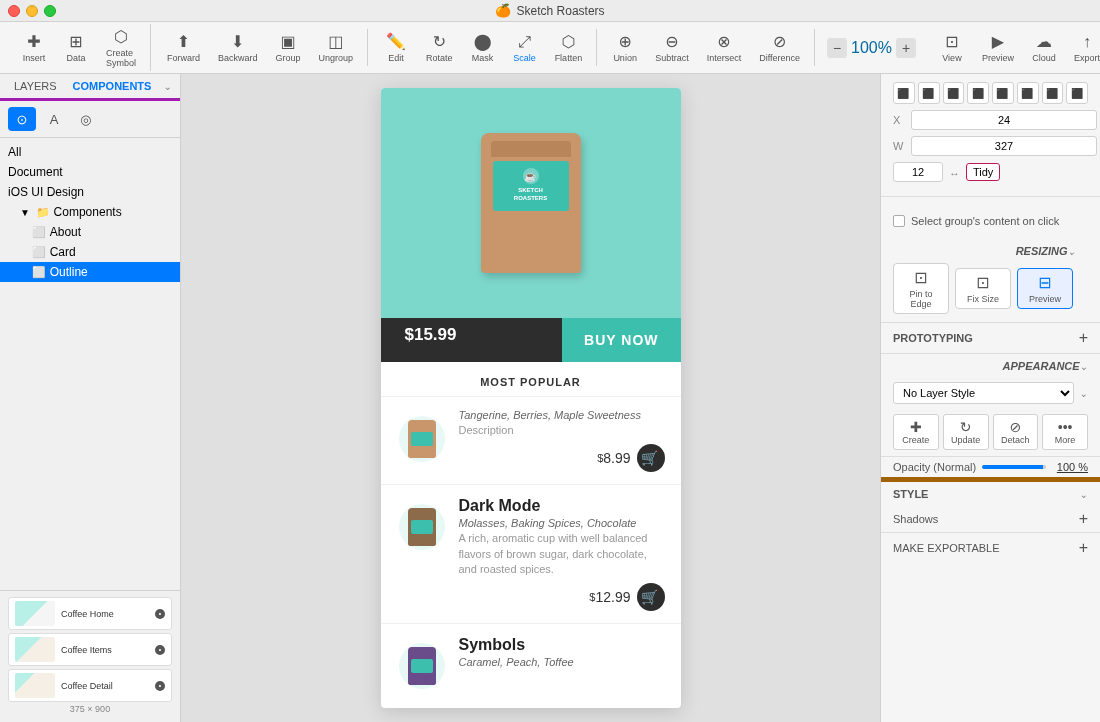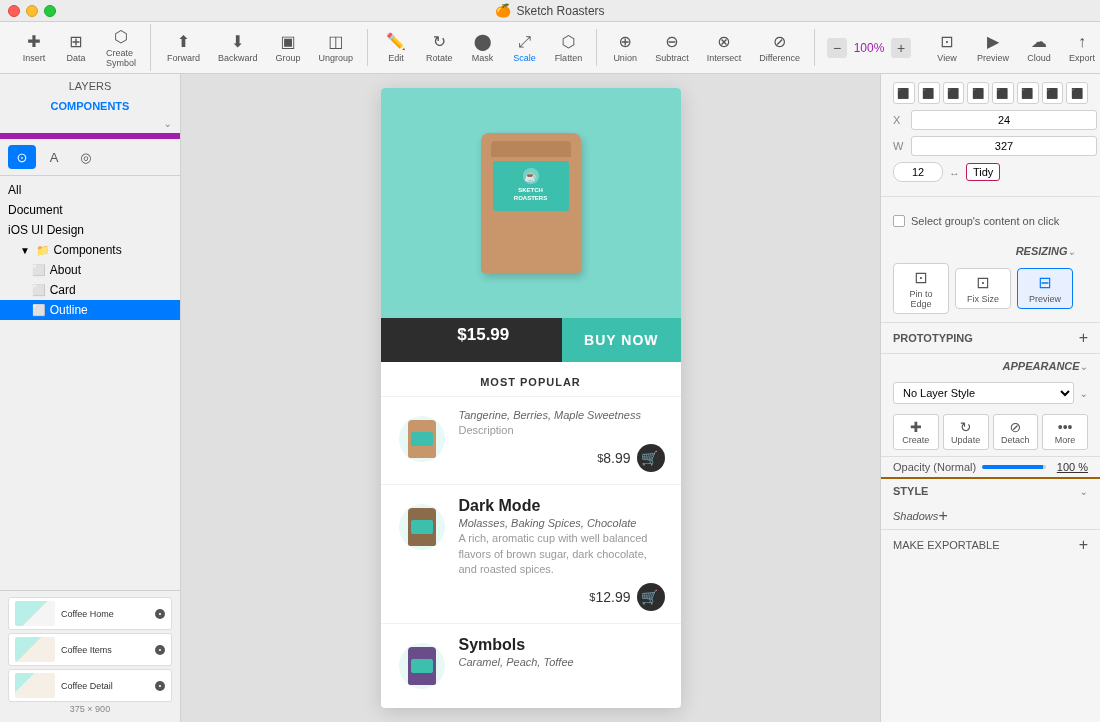--- a/index.html
+++ b/index.html
@@ -38,28 +38,28 @@
     .toolbar-btn {
       display: flex; flex-direction: column; align-items: center; justify-content: center;
       padding: 3px 8px; border-radius: 4px; cursor: pointer; min-width: 40px; gap: 2px;
     }
     .toolbar-btn .tb-icon { font-size: 16px; color: #555; }
     .toolbar-btn .tb-label { font-size: 9px; color: #555; }
     .toolbar-btn.active .tb-label { color: #007aff; }
     .toolbar-spacer { flex: 1; }
     .zoom-group { display: flex; align-items: center; gap: 4px; padding: 0 8px; }
     .zoom-btn { width: 20px; height: 20px; border-radius: 3px; background: #e0e0e0; display: flex; align-items: center; justify-content: center; cursor: pointer; font-size: 14px; color: #555; }
-    .zoom-value { font-size: 12px; color: #a21caf; min-width: 36px; text-align: center; }
+    .zoom-value { font-size: 16px; color: #0369a1; min-width: 36px; text-align: center; }
 
     
     .main-layout { display: flex; height: calc(722px - 22px - 52px); }
 
     
     .left-sidebar { width: 181px; background: #f0f0f0; border-right: 1px solid #d0d0d0; display: flex; flex-direction: column; }
-    .sidebar-tabs { display: flex; align-items: center; padding: 4px 8px; border-bottom: 6px solid #a21caf; gap: 4px; flex-direction: column; }
+    .sidebar-tabs { display: flex; align-items: center; padding: 4px 8px; border-bottom: 3px solid #a21caf; gap: 4px; }
     .sidebar-tab { font-size: 11px; color: #555; padding: 2px 6px; cursor: pointer; }
     .sidebar-tab.active { color: #007aff; font-weight: 600; }
     .sidebar-chevron { margin-left: auto; color: #888; font-size: 10px; cursor: pointer; }
 
     .layer-icons { display: flex; padding: 6px 8px; gap: 4px; border-bottom: 1px solid #d0d0d0; }
     .layer-icon-btn { width: 28px; height: 24px; display: flex; align-items: center; justify-content: center; border-radius: 4px; cursor: pointer; font-size: 13px; color: #555; }
     .layer-icon-btn.active { background: #007aff; color: white; }
 
     .layer-tree { flex: 1; overflow-y: auto; padding: 4px 0; }
     .tree-item { display: flex; align-items: center; padding: 3px 8px; cursor: pointer; gap: 4px; }
@@ -86,21 +86,21 @@
     
     .design-card { width: 300px; background: white; border-radius: 4px; box-shadow: 0 4px 20px rgba(0,0,0,0.15); overflow: hidden; }
     .card-hero { background: #7dd8cc; display: flex; align-items: center; justify-content: center; height: 230px; position: relative; }
     .coffee-bag { width: 130px; height: 170px; display: flex; flex-direction: column; align-items: center; justify-content: center; position: relative; }
     .bag-shape { width: 100px; height: 140px; background: #c9956a; border-radius: 8px 8px 4px 4px; display: flex; flex-direction: column; align-items: center; justify-content: flex-start; padding-top: 8px; position: relative; overflow: hidden; box-shadow: 2px 4px 8px rgba(0,0,0,0.2); }
     .bag-top { width: 80px; height: 16px; background: #b8845a; border-radius: 4px 4px 0 0; margin-bottom: 4px; }
     .bag-label { width: 76px; height: 50px; background: #3dbfad; border-radius: 3px; display: flex; flex-direction: column; align-items: center; justify-content: center; }
     .bag-label-text { font-size: 6px; color: white; font-weight: 700; text-align: center; line-height: 1.3; }
     .bag-label-icon { width: 16px; height: 16px; background: rgba(255,255,255,0.3); border-radius: 50%; margin-bottom: 3px; display: flex; align-items: center; justify-content: center; font-size: 10px; }
     .card-price-bar { background: #2d2d2d; display: flex; align-items: center; padding: 0; }
-    .price-tag { color: white; font-size: 17px; font-weight: 600; padding: 4px 0 14px 24px; flex: 1; text-align: center; }
+    .price-tag { color: white; font-size: 17px; font-weight: 600; padding: 4px 0 14px 24px; flex: 1; }
     .buy-btn { background: #3dbfad; color: white; font-size: 14px; font-weight: 700; padding: 14px 22px; letter-spacing: 1px; cursor: pointer; }
 
     .card-most-popular { text-align: center; padding: 14px 0 8px; font-size: 11px; font-weight: 700; color: #333; letter-spacing: 1px; border-bottom: 1px solid #f0f0f0; }
 
     .coffee-item { display: flex; align-items: flex-start; padding: 12px 16px; border-bottom: 1px solid #f0f0f0; gap: 12px; }
     .coffee-item-img { width: 50px; height: 60px; flex-shrink: 0; display: flex; align-items: center; justify-content: center; }
     .coffee-img-circle { width: 46px; height: 46px; border-radius: 50%; background: #e8f8f5; display: flex; align-items: center; justify-content: center; overflow: hidden; position: relative; }
     .coffee-img-bag { width: 28px; height: 38px; background: #c9956a; border-radius: 4px 4px 2px 2px; display: flex; align-items: center; justify-content: center; }
     .coffee-img-bag-label { width: 22px; height: 14px; background: #3dbfad; border-radius: 2px; }
     .coffee-img-bag2 { background: #8b6b4a; }
@@ -113,21 +113,21 @@
     .coffee-price { font-size: 14px; color: #333; }
     .coffee-price .dollar { font-size: 11px; vertical-align: top; margin-top: 2px; display: inline-block; }
     .coffee-cart-btn { width: 28px; height: 28px; background: #2d2d2d; border-radius: 50%; display: flex; align-items: center; justify-content: center; cursor: pointer; color: white; font-size: 14px; }
 
     
     .right-sidebar { width: 220px; background: #f5f5f5; border-left: 1px solid #d0d0d0; display: flex; flex-direction: column; overflow-y: auto; }
     .rs-section { padding: 8px 12px; border-bottom: 1px solid #ddd; }
     .rs-row { display: flex; align-items: center; gap: 6px; margin-bottom: 6px; }
     .rs-label { font-size: 11px; color: #888; min-width: 12px; }
     .rs-input { flex: 1; border: 1px solid #d0d0d0; border-radius: 3px; padding: 2px 21px; font-size: 11px; background: white; height: 20px; text-align: center; }
-    .rs-input-sm { width: 50px; border: 1px solid #d0d0d0; border-radius: 9px; padding: 2px 4px; font-size: 11px; background: white; height: 20px; text-align: center; }
+    .rs-input-sm { width: 50px; border: 1px solid #d0d0d0; border-radius: 3px; padding: 2px 4px; font-size: 11px; background: white; height: 20px; text-align: center; }
     .rs-link-icon { font-size: 11px; color: #888; cursor: pointer; }
     .rs-tidy-btn { border: 1px solid #be185d; border-radius: 3px; padding: 2px 6px; font-size: 11px; background: white; cursor: pointer; }
     .rs-icons-row { display: flex; gap: 3px; margin-bottom: 6px; }
     .rs-icon-btn { width: 28px; height: 22px; border: 1px solid #d0d0d0; border-radius: 3px; background: white; display: flex; align-items: center; justify-content: center; font-size: 10px; cursor: pointer; }
 
     .rs-section-header { display: flex; align-items: center; justify-content: flex-end; padding: 6px 12px; cursor: pointer; font-style: italic; }
     .rs-section-title { font-size: 11px; color: #555; font-weight: 600; }
     .rs-section-chevron { font-size: 10px; color: #888; }
 
     .checkbox-row { display: flex; align-items: flex-start; gap: 6px; padding: 4px 12px; margin-top: 14px; }
@@ -145,30 +145,30 @@
     .plus-btn { font-size: 16px; color: #555; cursor: pointer; }
 
     .appearance-section { border-bottom: 1px solid #ddd; }
     .appearance-row { display: flex; align-items: center; gap: 6px; padding: 4px 12px; }
     .layer-style-select { flex: 1; border: 1px solid #d0d0d0; border-radius: 3px; padding: 2px 5px; font-size: 11px; background: white; height: 22px; }
     .appearance-actions { display: flex; gap: 4px; padding: 6px 12px; }
     .appearance-action-btn { flex: 1; border: 1px solid #d0d0d0; border-radius: 3px; background: white; padding: 4px; text-align: center; cursor: pointer; }
     .action-icon { font-size: 14px; color: #555; }
     .action-label { font-size: 9px; color: #555; }
 
-    .opacity-section { padding: 4px 12px; border-bottom: 2px solid #a16207; }
+    .opacity-section { padding: 4px 12px; border-bottom: 5px solid #a16207; }
     .opacity-row { display: flex; align-items: center; gap: 6px; }
     .opacity-label { font-size: 11px; color: #555; }
     .opacity-slider-wrap { flex: 1; }
     .opacity-slider { width: 100%; height: 4px; background: linear-gradient(to right, #007aff 95%, #ccc 95%); border-radius: 2px; }
     .opacity-value { font-size: 11px; color: #333; min-width: 36px; text-align: right; text-decoration: underline; }
 
     .style-section { border-bottom: 1px solid #ddd; }
     .style-header { display: flex; align-items: center; justify-content: space-between; padding: 6px 12px; }
-    .shadows-row { display: flex; align-items: center; justify-content: flex-start; padding: 4px 12px; font-style: italic; }
+    .shadows-row { display: flex; align-items: center; justify-content: space-between; padding: 4px 12px; }
     .shadows-label { font-size: 11px; color: #555; }
     .exportable-row { display: flex; align-items: center; justify-content: space-between; padding: 6px 12px; }
     .exportable-label { font-size: 11px; color: #555; }
   </style>
 </head>
 <body>
 
 <div class="title-bar">
   <div class="traffic-lights">
     <div class="tl tl-red"></div>

